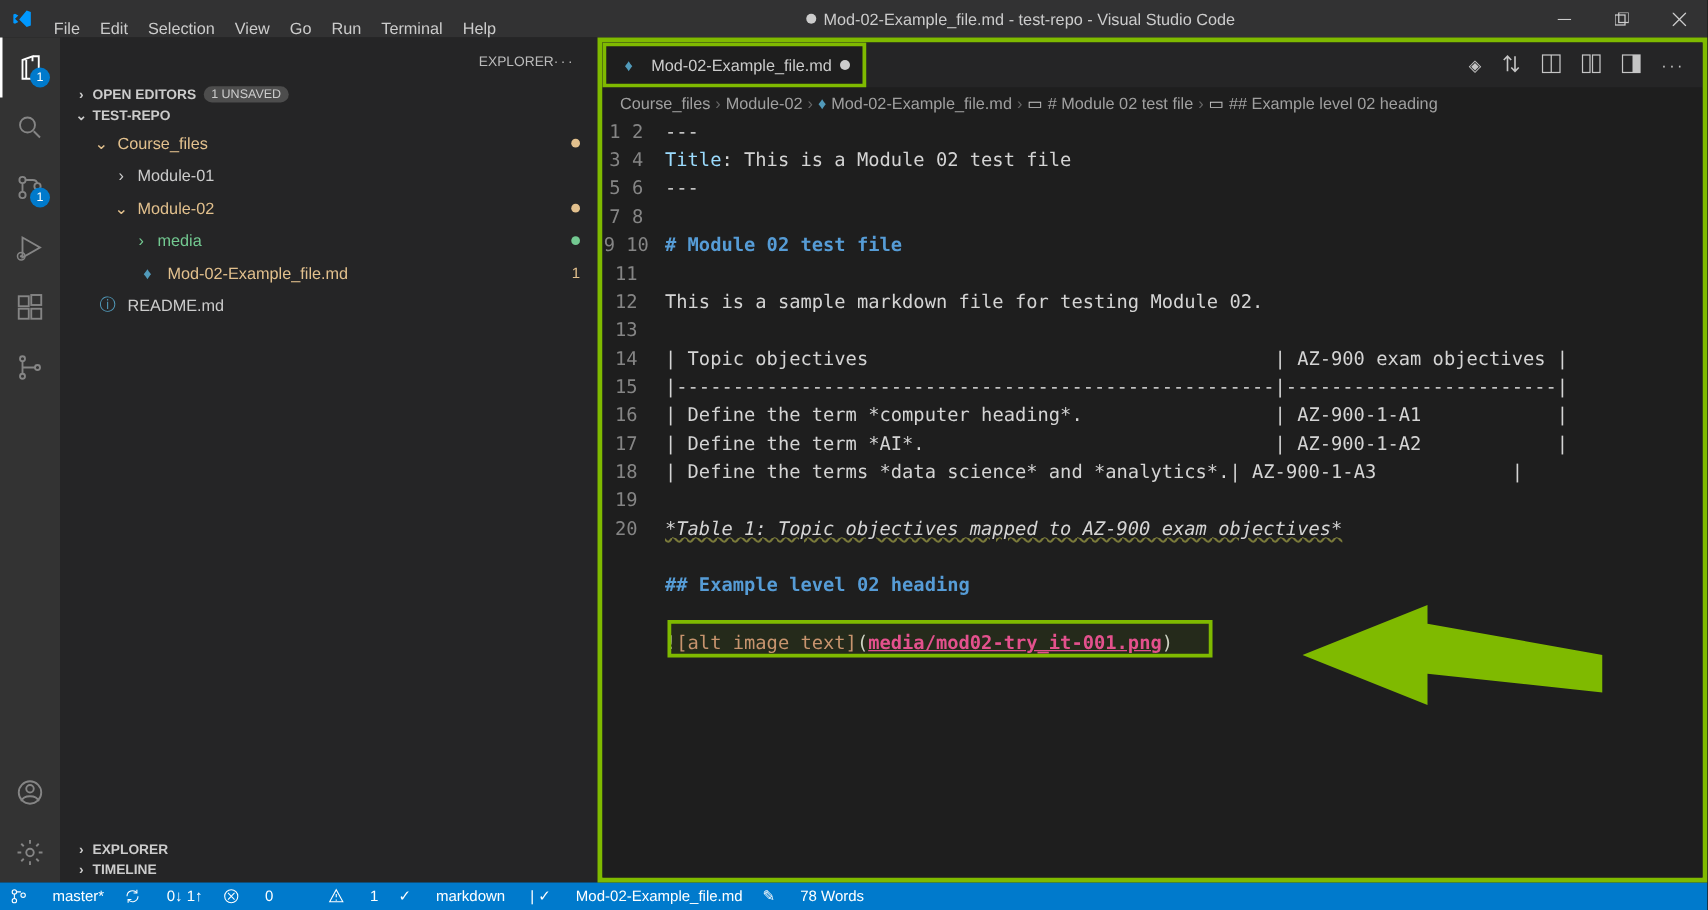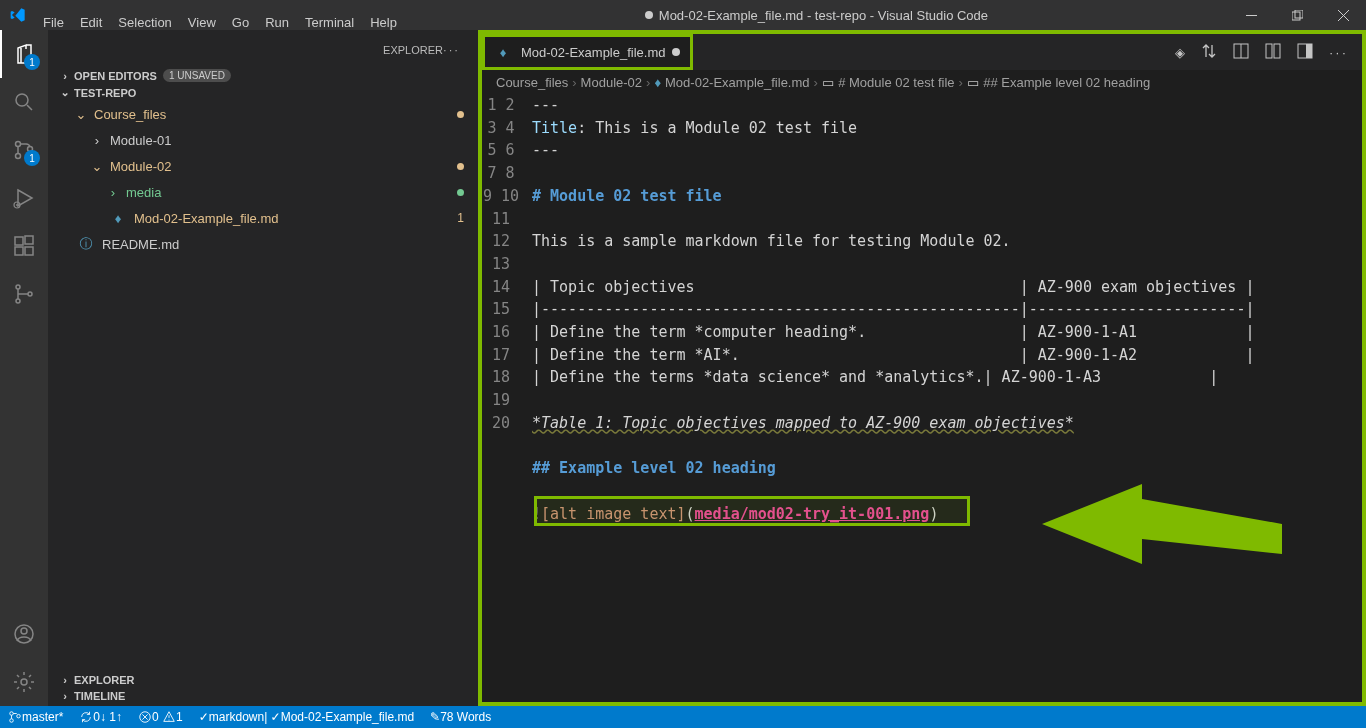--- a/index.html
+++ b/index.html
@@ -53,21 +53,21 @@
 .tk-head { color: #569cd6; font-weight: bold; }
 .tk-em { color: #d4d4d4; }
 .tk-alt { color: #ce9178; }
 .tk-link { color: #ec4899; text-decoration: underline; font-weight: bold; }
 .tk-caption { font-style: italic; text-decoration: wavy underline; text-decoration-color: #7a7a3a; }
 .highlight-box { position: absolute; border: 3px solid #7fba00; left: 2px; top: 402px; width: 436px; height: 30px; background: rgba(127,186,0,0.08); }
 .arrow { position: absolute; right: 80px; top: 390px; }
 
 .sidebar-bottom { margin-top: auto; }
 .statusbar { height: 22px; background: #007acc; color: #fff; display: flex; align-items: center; font-size: 12px; }
-.sb-item { padding: 0 8px; display: flex; align-items: center; gap: 0; cursor: pointer; height: 100%; text-align: right; }
+.sb-item { padding: 0 8px; display: flex; align-items: center; gap: 20px; cursor: pointer; height: 100%; text-align: right; }
 .sb-right { margin-left: auto; display: flex; }
 
 svg { fill: currentColor; }
 .ellipsis { letter-spacing: 2px; }
 </style>
 </head>
 <body>
 
 <div class="titlebar">
   <div class="vs-logo">

